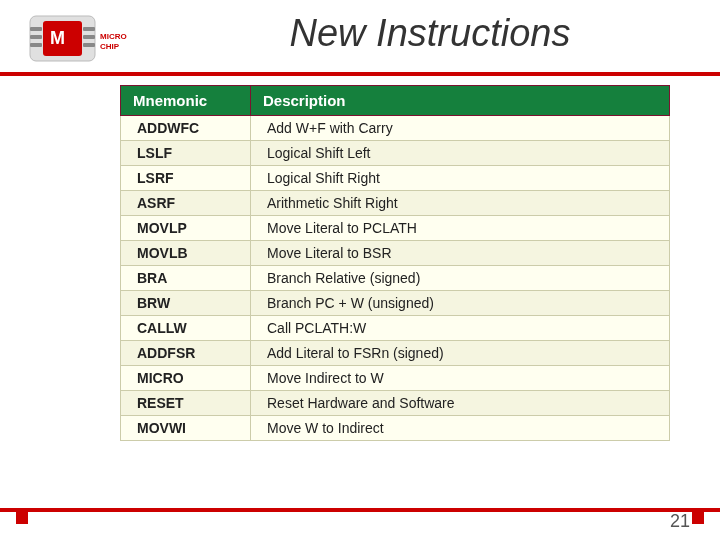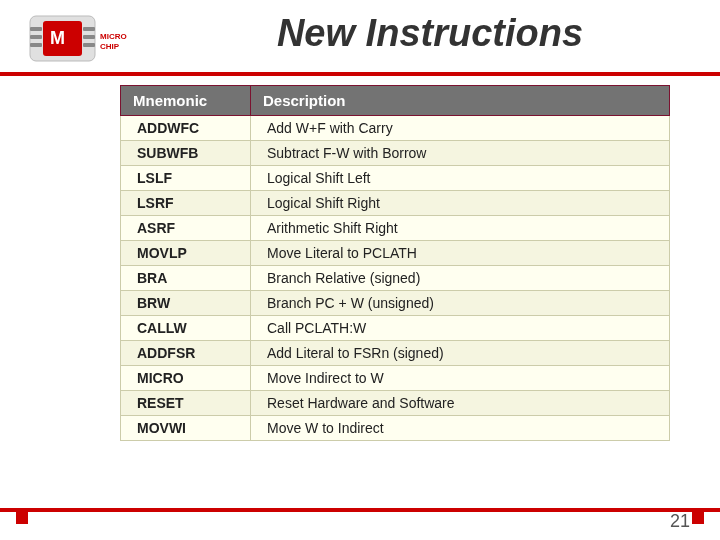--- a/index.html
+++ b/index.html
@@ -71,21 +71,21 @@
     }
 
     
     .page-title {
       position: absolute;
       top: 12px;
       left: 160px;
       right: 20px;
       text-align: center;
       font-size: 38px;
-      font-weight: bold;
+      font-weight: normal;
       color: #333333;
       font-style: italic;
     }
 
     
     .page-number {
       position: absolute;
       bottom: 8px;
       right: 30px;
       font-size: 18px;
@@ -102,21 +102,21 @@
       bottom: 50px;
     }
 
     table {
       width: 100%;
       border-collapse: collapse;
       font-size: 14px;
     }
 
     thead tr {
-      background: #737373;
+      background: #15803d;
     }
 
     thead th {
       color: #ffffff;
       padding: 6px 12px;
       text-align: left;
       font-weight: bold;
       font-size: 15px;
       border: 1px solid #7b1230;
     }
@@ -177,38 +177,38 @@
         <th>Mnemonic</th>
         <th>Description</th>
       </tr>
     </thead>
     <tbody id="table-body">
     <tr>
           <td>ADDWFC</td>
           <td>Add W+F with Carry</td>
         </tr>
         <tr>
-          <td>SUBWFB</td>
-          <td>Subtract F-W with Borrow</td>
-        </tr>
-        <tr>
           <td>LSLF</td>
           <td>Logical Shift Left</td>
         </tr>
         <tr>
           <td>LSRF</td>
           <td>Logical Shift Right</td>
         </tr>
         <tr>
           <td>ASRF</td>
           <td>Arithmetic Shift Right</td>
         </tr>
         <tr>
           <td>MOVLP</td>
           <td>Move Literal to PCLATH</td>
+        </tr>
+        <tr>
+          <td>MOVLB</td>
+          <td>Move Literal to BSR</td>
         </tr>
         <tr>
           <td>BRA</td>
           <td>Branch Relative (signed)</td>
         </tr>
         <tr>
           <td>BRW</td>
           <td>Branch PC + W (unsigned)</td>
         </tr>
         <tr>

